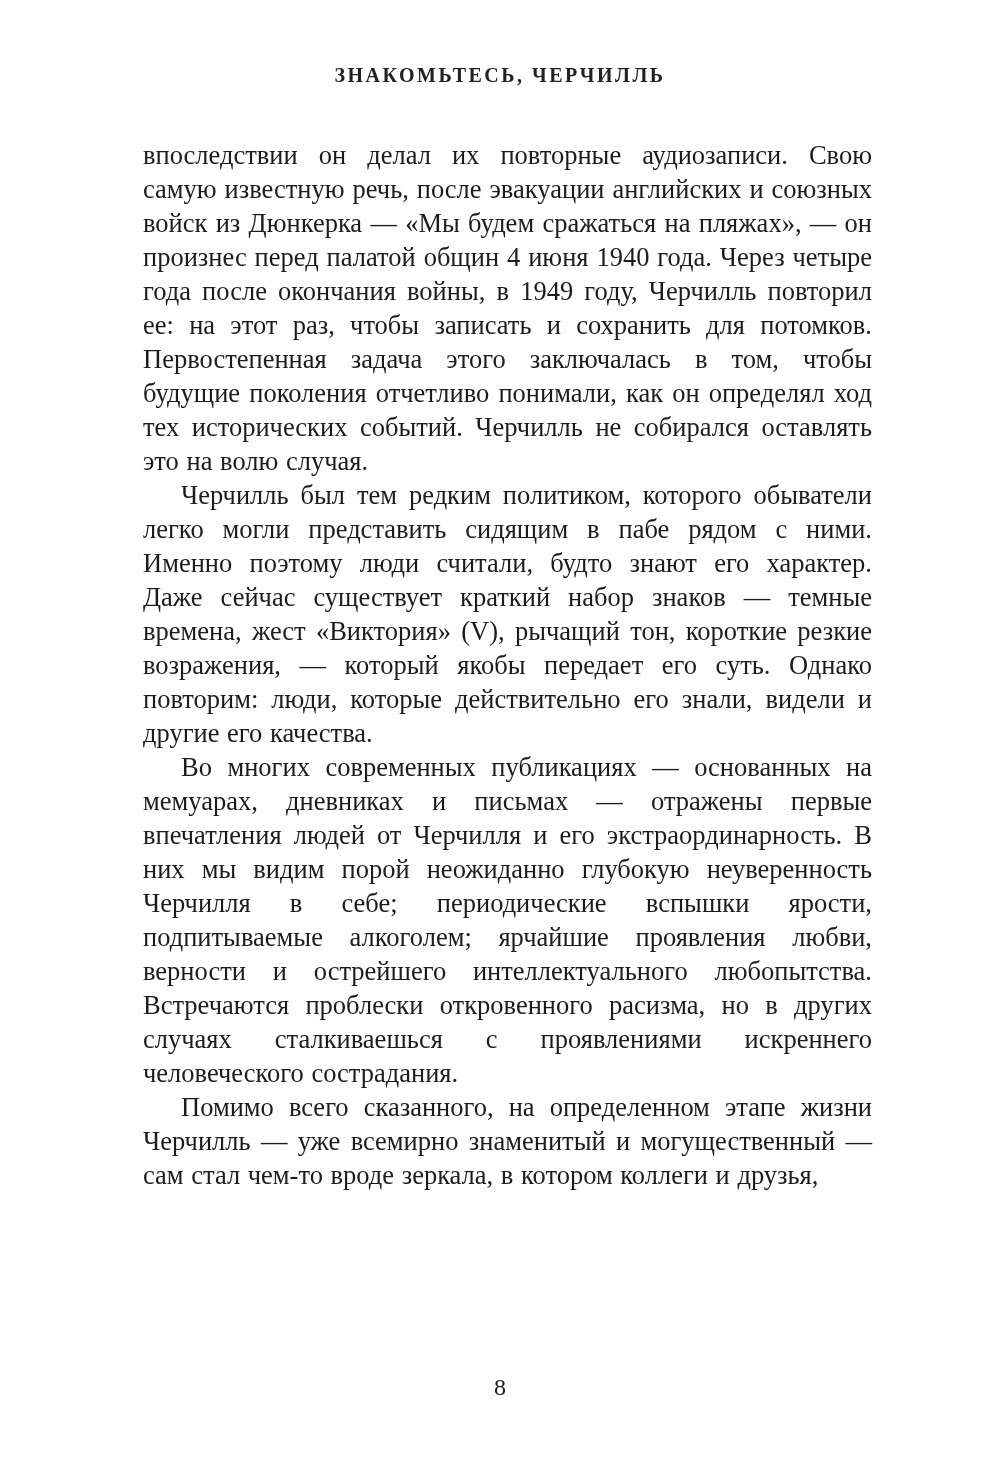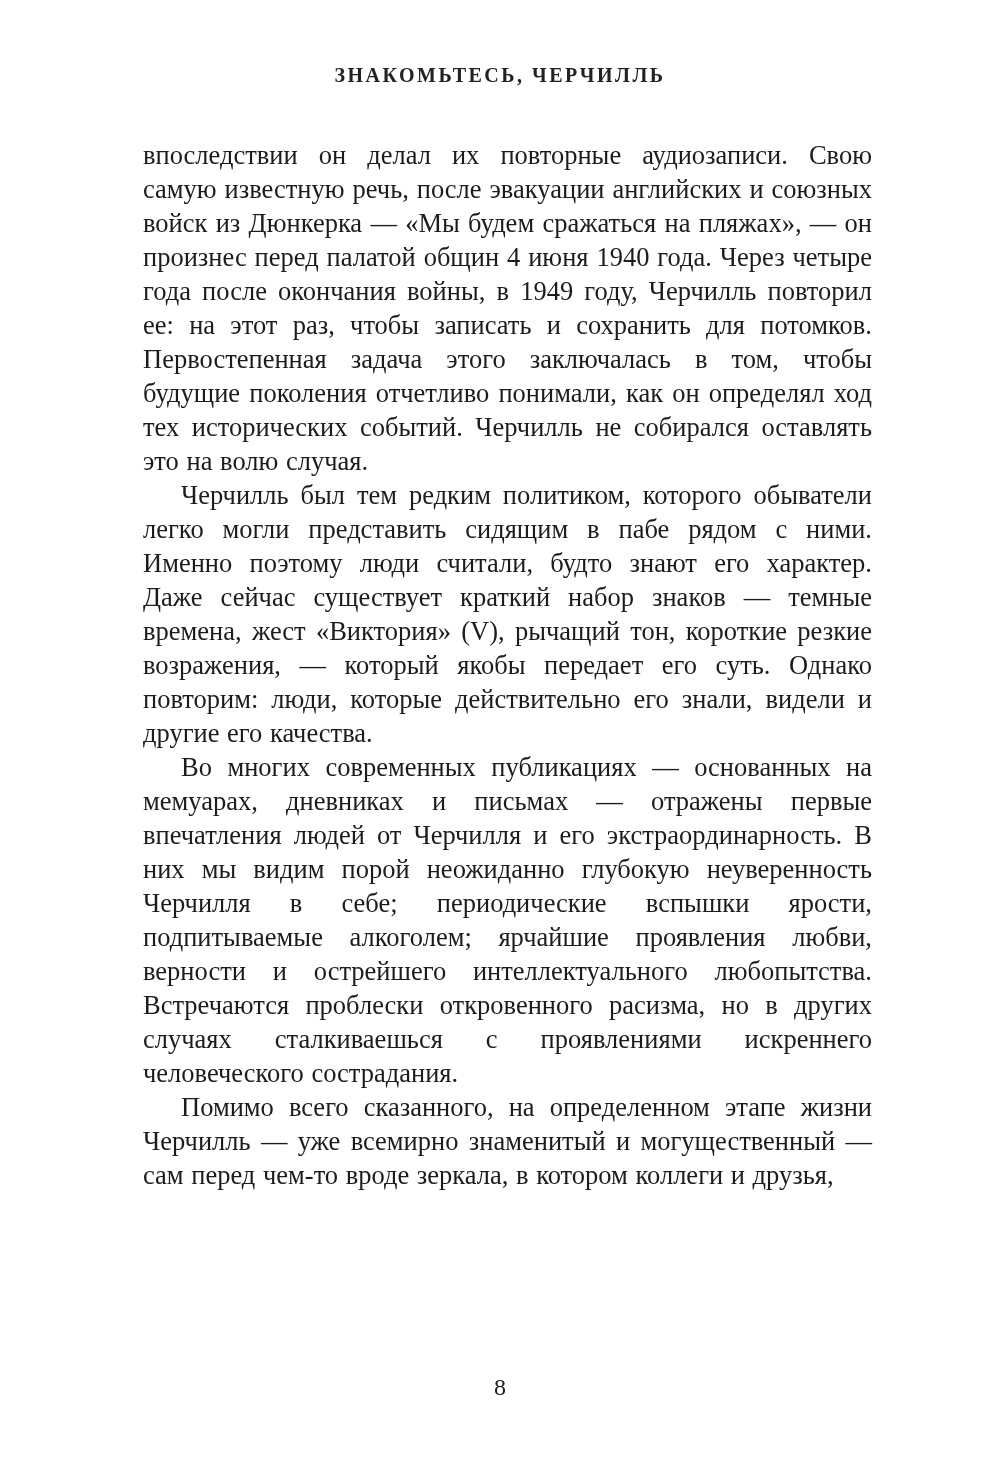--- a/index.html
+++ b/index.html
@@ -55,17 +55,17 @@
 </head>
 <body>
 
 <div class="page">
   <div class="running-header">ЗНАКОМЬТЕСЬ, ЧЕРЧИЛЛЬ</div>
 
   <div class="text-block">
       <p class="para" lang="ru">впоследствии он делал их повторные аудиозаписи. Свою самую известную речь, после эвакуации английских и союзных войск из Дюнкерка — «Мы будем сражаться на пляжах», — он произнес перед палатой общин 4 июня 1940 года. Через четыре года после окончания войны, в 1949 году, Черчилль повторил ее: на этот раз, чтобы записать и сохранить для потомков. Первостепенная задача этого заключалась в том, чтобы будущие поколения отчетливо понимали, как он определял ход тех исторических событий. Черчилль не собирался оставлять это на волю случая.</p>
       <p class="para indent" lang="ru">Черчилль был тем редким политиком, которого обыватели легко могли представить сидящим в пабе рядом с ними. Именно поэтому люди считали, будто знают его характер. Даже сейчас существует краткий набор знаков — темные времена, жест «Виктория» (V), рычащий тон, короткие резкие возражения, — который якобы передает его суть. Однако повторим: люди, которые действительно его знали, видели и другие его качества.</p>
       <p class="para indent" lang="ru">Во многих современных публикациях — основанных на мемуарах, дневниках и письмах — отражены первые впечатления людей от Черчилля и его экстраординарность. В них мы видим порой неожиданно глубокую неуверенность Черчилля в себе; периодические вспышки ярости, подпитываемые алкоголем; ярчайшие проявления любви, верности и острейшего интеллектуального любопытства. Встречаются проблески откровенного расизма, но в других случаях сталкиваешься с проявлениями искреннего человеческого сострадания.</p>
-      <p class="para indent" lang="ru">Помимо всего сказанного, на определенном этапе жизни Черчилль — уже всемирно знаменитый и могущественный — сам перед чем-то вроде зеркала, в котором коллеги и друзья,</p>
+      <p class="para indent" lang="ru">Помимо всего сказанного, на определенном этапе жизни Черчилль — уже всемирно знаменитый и могущественный — сам стал чем-то вроде зеркала, в котором коллеги и друзья,</p>
     </div>
 
   <div class="page-number">8</div>
 </div>
 
 </body></html>

